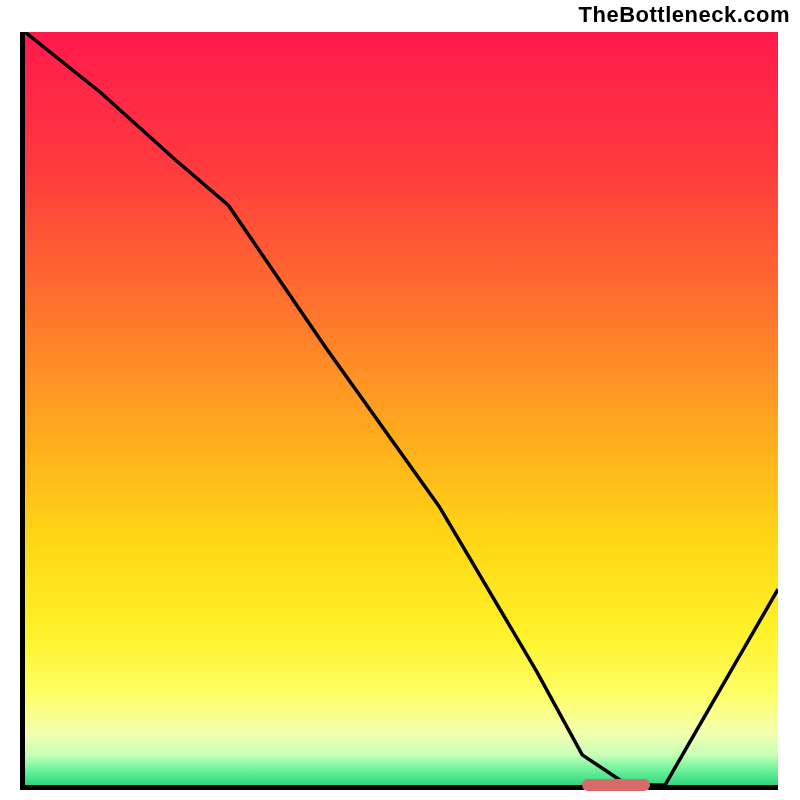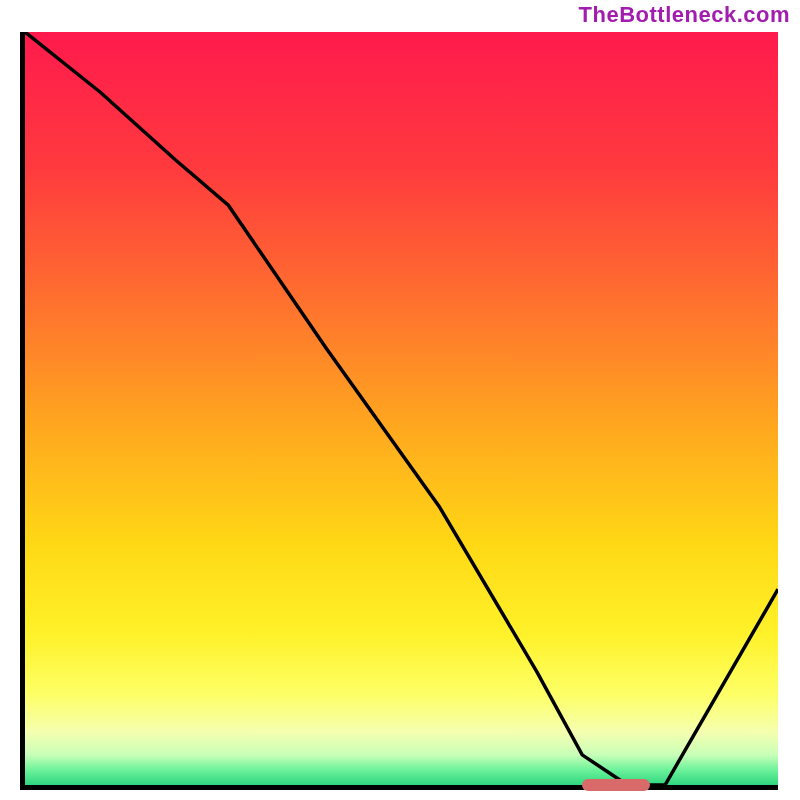--- a/index.html
+++ b/index.html
@@ -15,21 +15,21 @@
     width: 800px;
     height: 800px;
   }
   .watermark {
     position: absolute;
     top: 2px;
     right: 10px;
     font-family: Arial, Helvetica, sans-serif;
     font-size: 22px;
     font-weight: bold;
-    color: #a21caf;
+    color: #000000;
     letter-spacing: 0.5px;
     z-index: 5;
   }
   .plot-area {
     position: absolute;
     top: 32px;
     left: 20px;
     width: 758px;
     height: 758px;
     border-left: 5px solid #000;

